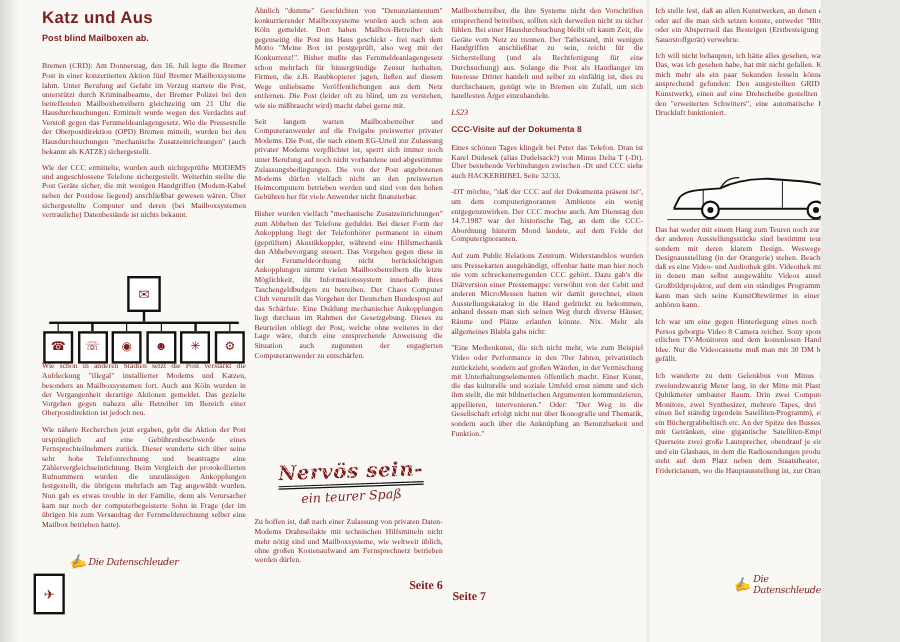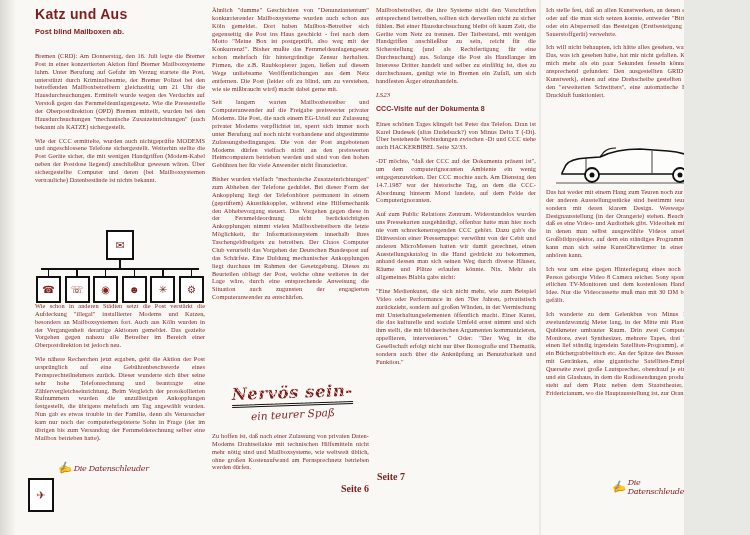--- a/index.html
+++ b/index.html
@@ -129,21 +129,21 @@
 
   <div class="col" style="left:376px;top:6px;width:160px;">
     <p>Mailboxbetreiber, die ihre Systeme nicht den Vorschriften entsprechend betreiben, sollten sich derweilen nicht zu sicher fühlen. Bei einer Hausdurchsuchung bleibt oft kaum Zeit, die Geräte vom Netz zu trennen. Der Tatbestand, mit wenigen Handgriffen anschließbar zu sein, reicht für die Sicherstellung (und als Rechtfertigung für eine Durchsuchung) aus. Solange die Post als Handlanger im Interesse Dritter handelt und selber zu einfältig ist, dies zu durchschauen, genügt wie in Bremen ein Zufall, um sich handfesten Ärger einzuhandeln.</p>
     <p class="sig-initials">LS23</p>
     <p class="subhead">CCC-Visite auf der Dokumenta 8</p>
     <p>Eines schönen Tages klingelt bei Peter das Telefon. Dran ist Karel Dudesek (alias Dudelsack?) von Minus Delta T (-Dt). Über bestehende Verbindungen zwischen -Dt und CCC siehe auch HACKERBIBEL Seite 32/33.</p>
     <p>-DT möchte, "daß der CCC auf der Dokumenta präsent ist", um dem computerignoranten Ambiente ein wenig entgegenzuwirken. Der CCC mochte auch. Am Dienstag den 14.7.1987 war der historische Tag, an dem die CCC-Abordnung hinterm Mond landete, auf dem Felde der Computerignoranten.</p>
     <p>Auf zum Public Relations Zentrum. Widerstandslos wurden uns Pressekarten ausgehändigt, offenbar hatte man hier noch nie vom schreckenerregenden CCC gehört. Dazu gab's die Diätversion einer Pressemappe: verwöhnt von der Cebit und anderen MicroMessen hatten wir damit gerechnet, einen Ausstellungskatalog in die Hand gedrückt zu bekommen, anhand dessen man sich seinen Weg durch diverse Häuser, Räume und Plätze erlaufen könnte. Nix. Mehr als allgemeines Blabla gabs nicht:</p>
     <p class="quote">"Eine Medienkunst, die sich nicht mehr, wie zum Beispiel Video oder Performance in den 70er Jahren, privatistisch zurückzieht, sondern auf großen Wänden, in der Vermischung mit Unterhaltungselementen öffentlich macht. Einer Kunst, die das kulturelle und soziale Umfeld ernst nimmt und sich ihm stellt, die mit bildnerischen Argumenten kommunizieren, appellieren, intervenieren." Oder: "Der Weg in die Gesellschaft erfolgt nicht nur über Ikonografie und Thematik, sondern auch über die Anknüpfung an Benutzbarkeit und Funktion."</p>
   </div>
-  <div class="pageno" style="left:377px;top:471px;text-align:center;">Seite 7</div>
+  <div class="pageno" style="left:377px;top:492px;text-align:center;">Seite 7</div>
 
   <div class="col" style="left:546px;top:6px;width:200px;">
     <p>Ich stelle fest, daß an allen Kunstwerken, an denen es etwas zu daddeln gab oder auf die man sich setzen konnte, entweder "Bitte nicht berühren" stand oder ein Absperrseil das Besteigen (Erstbesteigung eines Kunstwerks ohne Sauerstoffgerät) verwehrte.</p>
     <p>Ich will nicht behaupten, ich hätte alles gesehen, was die Dokumenta bietet. Das, was ich gesehen habe, hat mir nicht gefallen. Kaum ein Kunstwerk hat mich mehr als ein paar Sekunden fesseln können. Nur drei habe ich ansprechend gefunden: Den ausgestellten GRID Computer (Designer-Kunstwerk), einen auf eine Drehscheibe gestellten Mercedes 300 CE, und den "erweiterten Schwitters", eine automatische Holzstockfigur, die mit Druckluft funktioniert.</p>
   </div>
 
   <svg class="car" width="160" height="42" viewBox="0 0 160 42">
     <path d="M6 30 L10 22 Q14 16 30 15 L44 14 Q60 6 84 6 L112 8 Q128 9 140 16 L150 20 Q156 23 154 29 L148 31 L6 31 Z" fill="#fdfdfb" stroke="#111" stroke-width="1.6"></path>
     <path d="M44 14 L48 9 Q52 5 60 5" fill="none" stroke="#111" stroke-width="1.2"></path>
     <line x1="30" y1="15" x2="30" y2="30" stroke="#111" stroke-width="0.8"></line>

